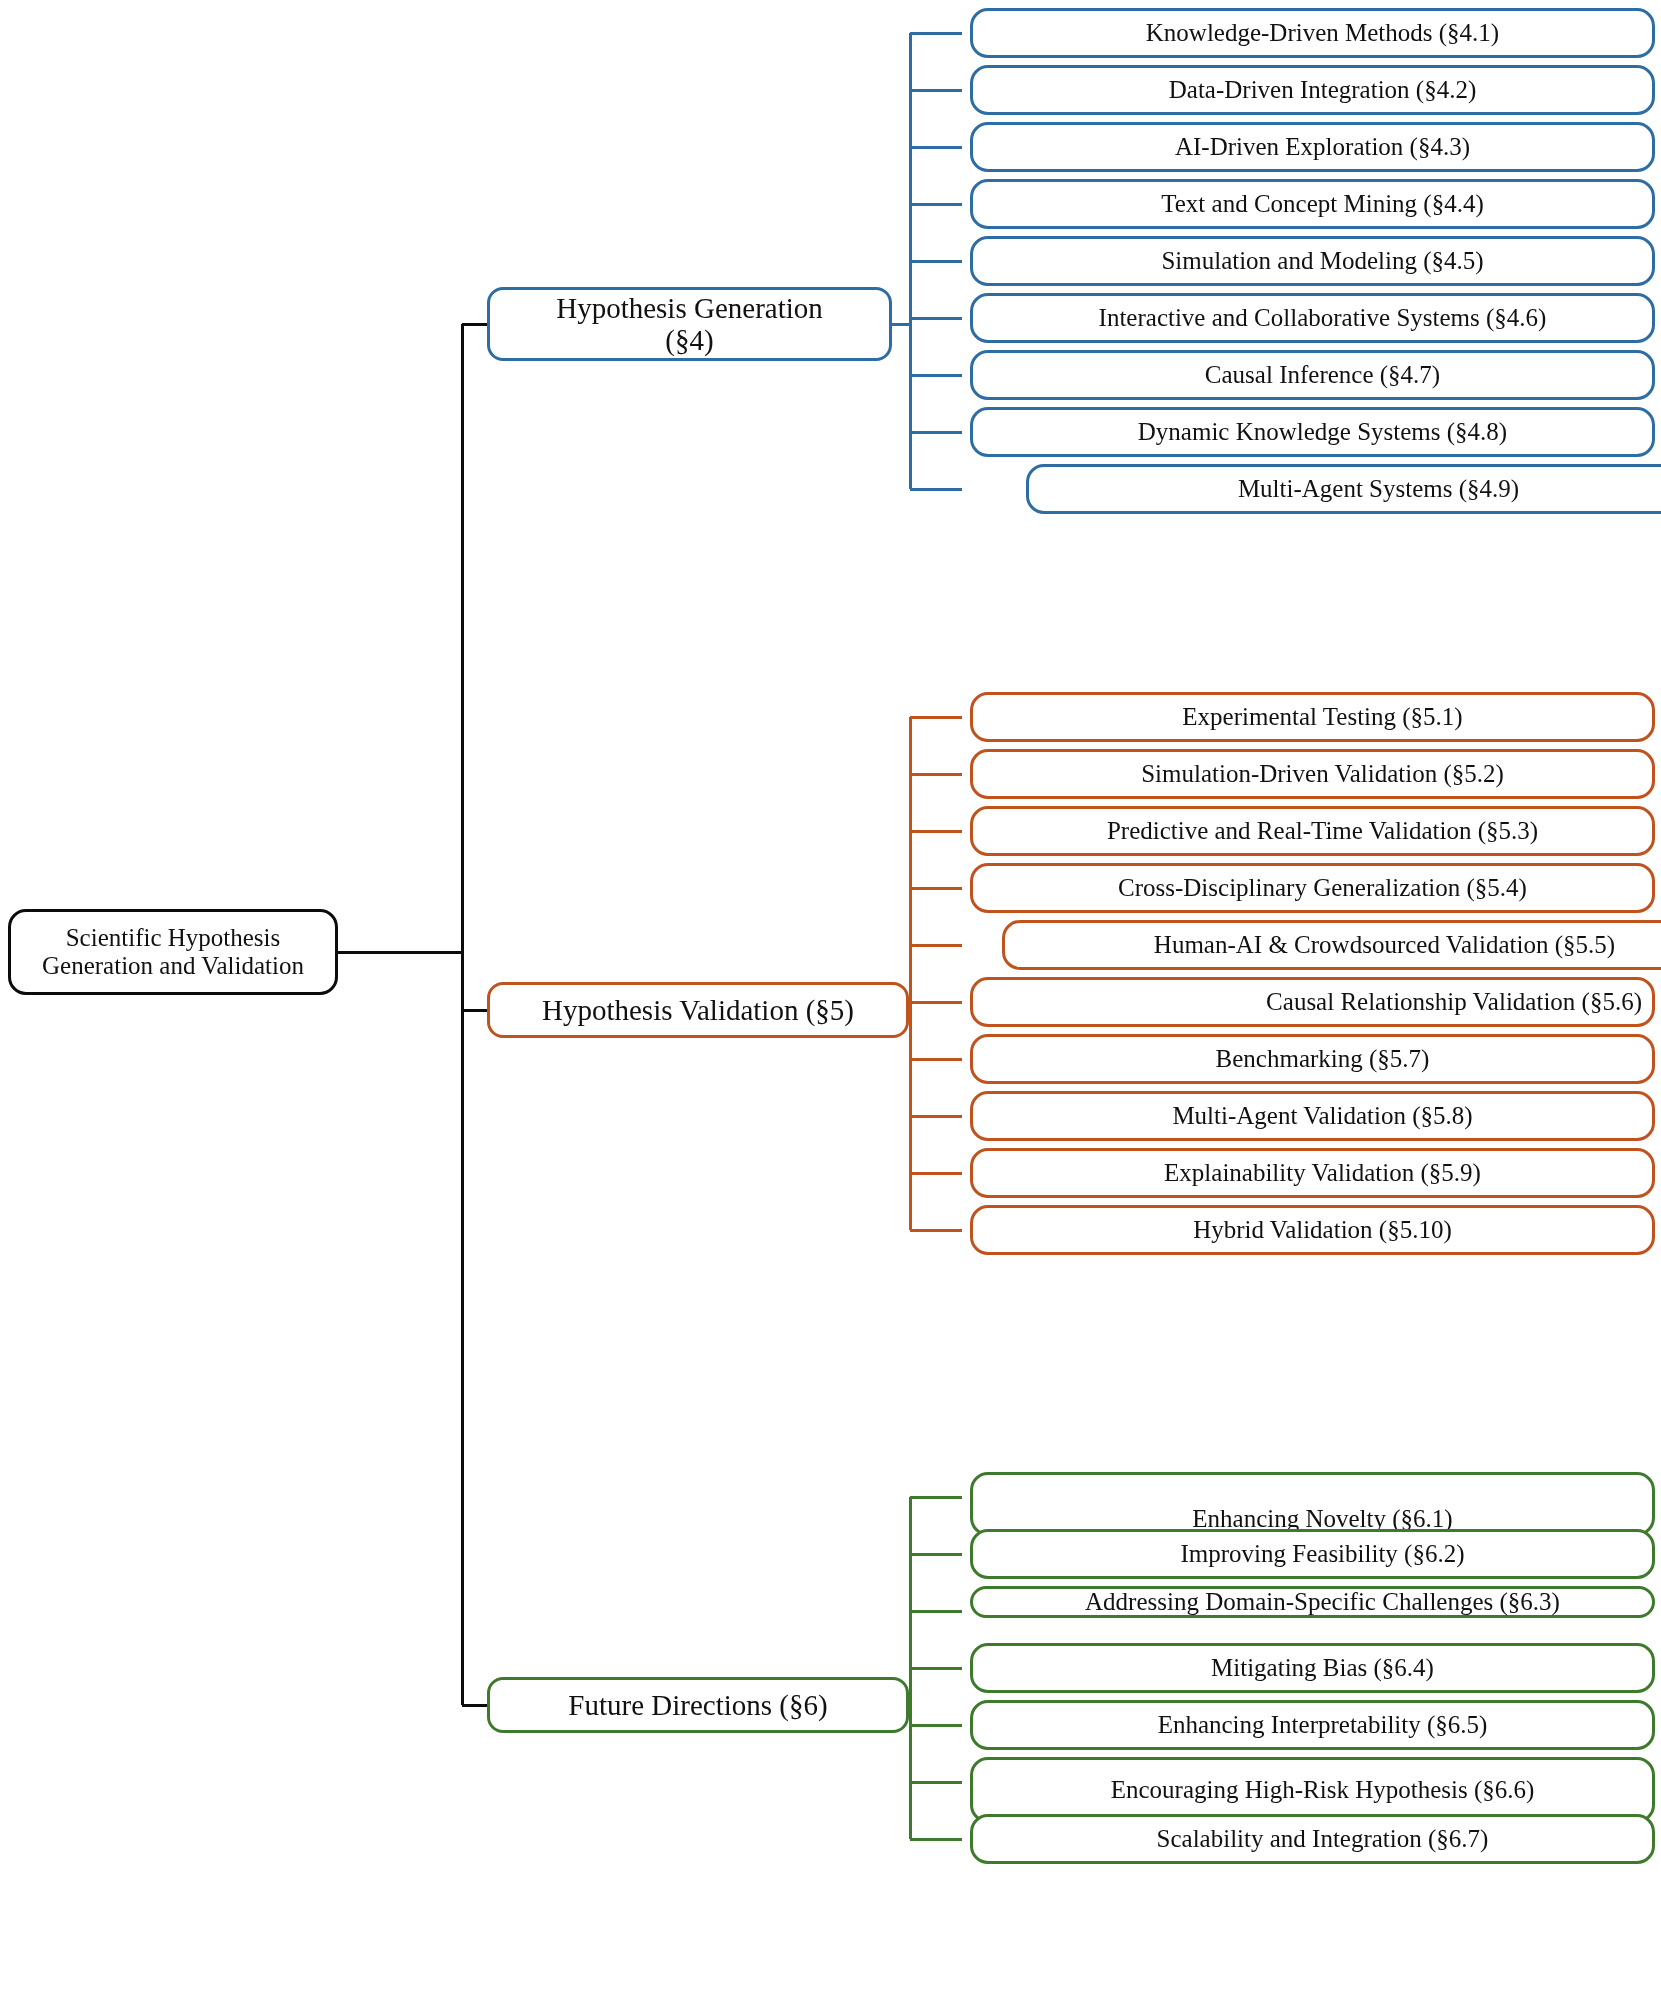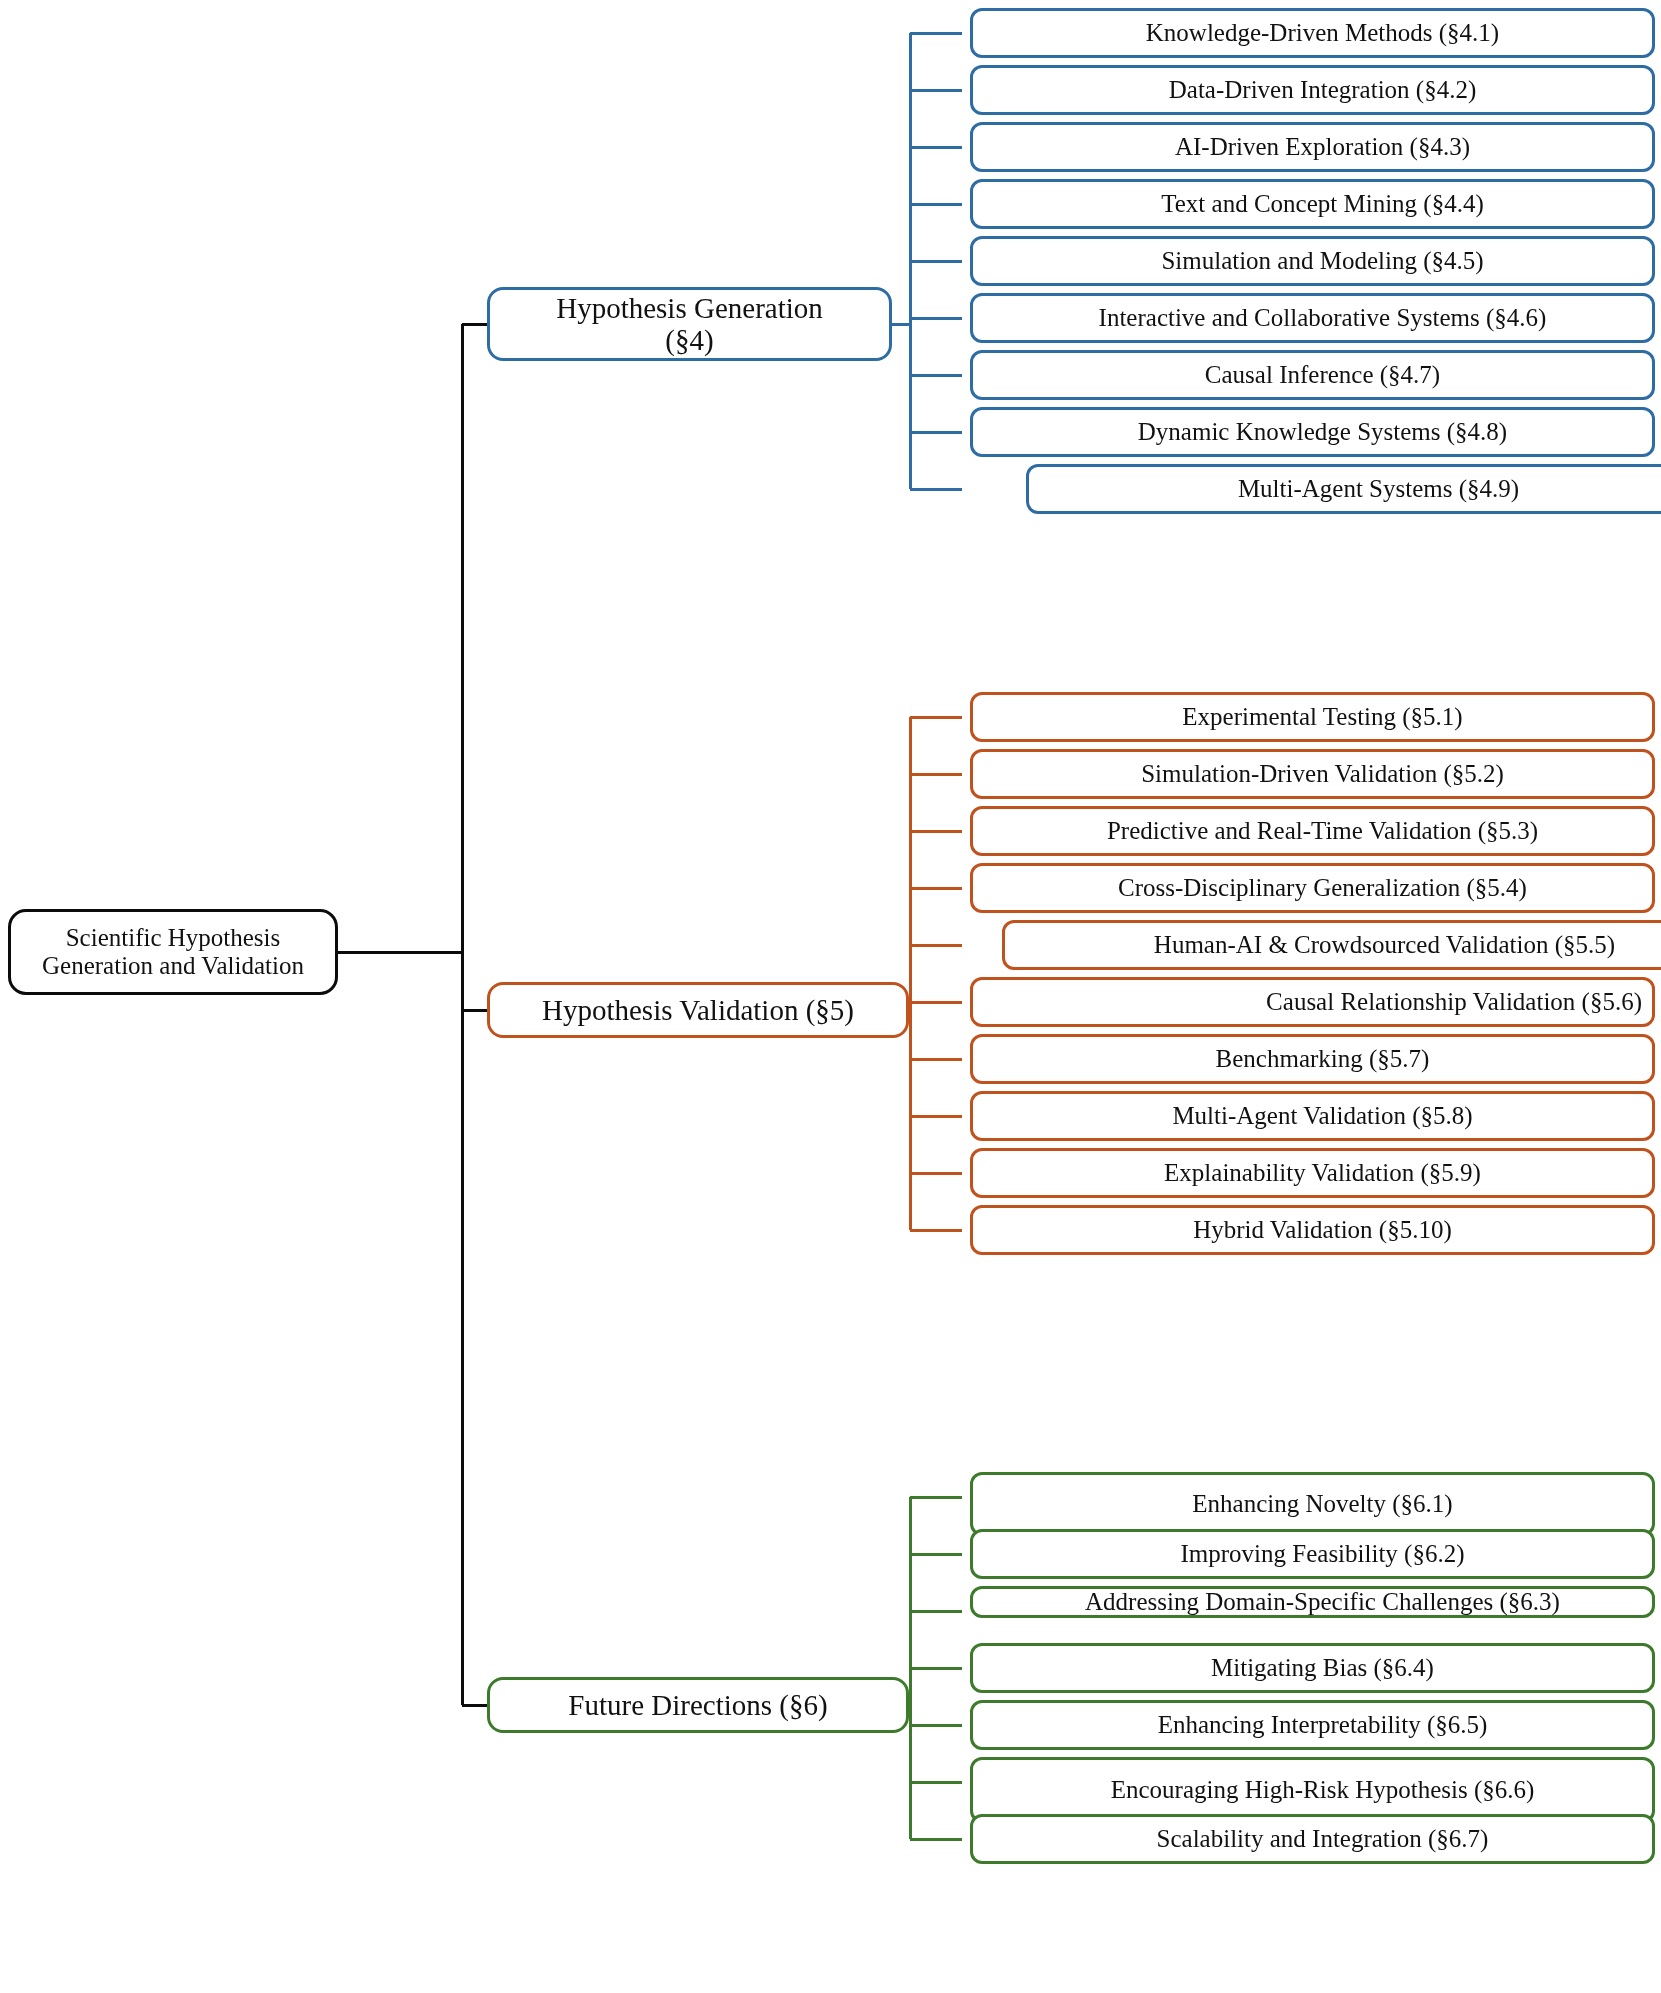--- a/index.html
+++ b/index.html
@@ -5,21 +5,21 @@
   html,body{margin:0;padding:0;background:#ffffff;}
   body{width:1661px;height:1993px;position:relative;overflow:hidden;
        font-family:"Liberation Serif","DejaVu Serif",serif;color:#111111;}
   #canvas{position:absolute;inset:0;width:1661px;height:1993px;}
   #wires{position:absolute;left:0;top:0;width:1661px;height:1993px;pointer-events:none;}
   .node{position:absolute;box-sizing:border-box;background:#ffffff;
         display:flex;align-items:center;justify-content:center;text-align:center;
         border-style:solid;border-radius:14px;line-height:1.12;}
   .root{border-color:#0b0b0b;border-width:3px;border-radius:18px;font-size:25px;}
   .branch{border-width:3px;border-radius:16px;font-size:29px;}
-  .leaf{border-width:3px;border-radius:12px;font-size:25px;padding-left:20px;}
+  .leaf{border-width:3px;border-radius:18px;font-size:25px;padding-left:20px;}
   .b-blue{border-color:#2e6ca4;}
   .b-orange{border-color:#c0521e;}
   .b-green{border-color:#3d7a2c;}
   .label{display:block;padding:0 10px;white-space:pre-line;}
   .leaf .label{white-space:nowrap;}
 </style>
 </head>
 <body>
 
 <div id="canvas">
@@ -123,21 +123,21 @@
     </div>
     <div class="node leaf b-orange" style="left: 970px; top: 1148px; width: 685px; height: 50px;">
       <span class="label">Explainability Validation (§5.9)</span>
     </div>
     <div class="node leaf b-orange" style="left: 970px; top: 1205px; width: 685px; height: 50px;">
       <span class="label">Hybrid Validation (§5.10)</span>
     </div>
     <div class="node branch b-orange" style="left: 487px; top: 982px; width: 422px; height: 56px;">
       <span class="label">Hypothesis Validation (§5)</span>
     </div>
-    <div class="node leaf b-green" style="left: 970px; top: 1472px; width: 685px; height: 64px;">
+    <div class="node leaf b-green" style="left: 970px; top: 1472px; width: 685px; height: 64px; align-items: flex-end;">
       <span class="label">Enhancing Novelty (§6.1)</span>
     </div>
     <div class="node leaf b-green" style="left: 970px; top: 1529px; width: 685px; height: 50px;">
       <span class="label">Improving Feasibility (§6.2)</span>
     </div>
     <div class="node leaf b-green" style="left: 970px; top: 1586px; width: 685px; height: 32px;">
       <span class="label">Addressing Domain-Specific Challenges (§6.3)</span>
     </div>
     <div class="node leaf b-green" style="left: 970px; top: 1643px; width: 685px; height: 50px;">
       <span class="label">Mitigating Bias (§6.4)</span>

